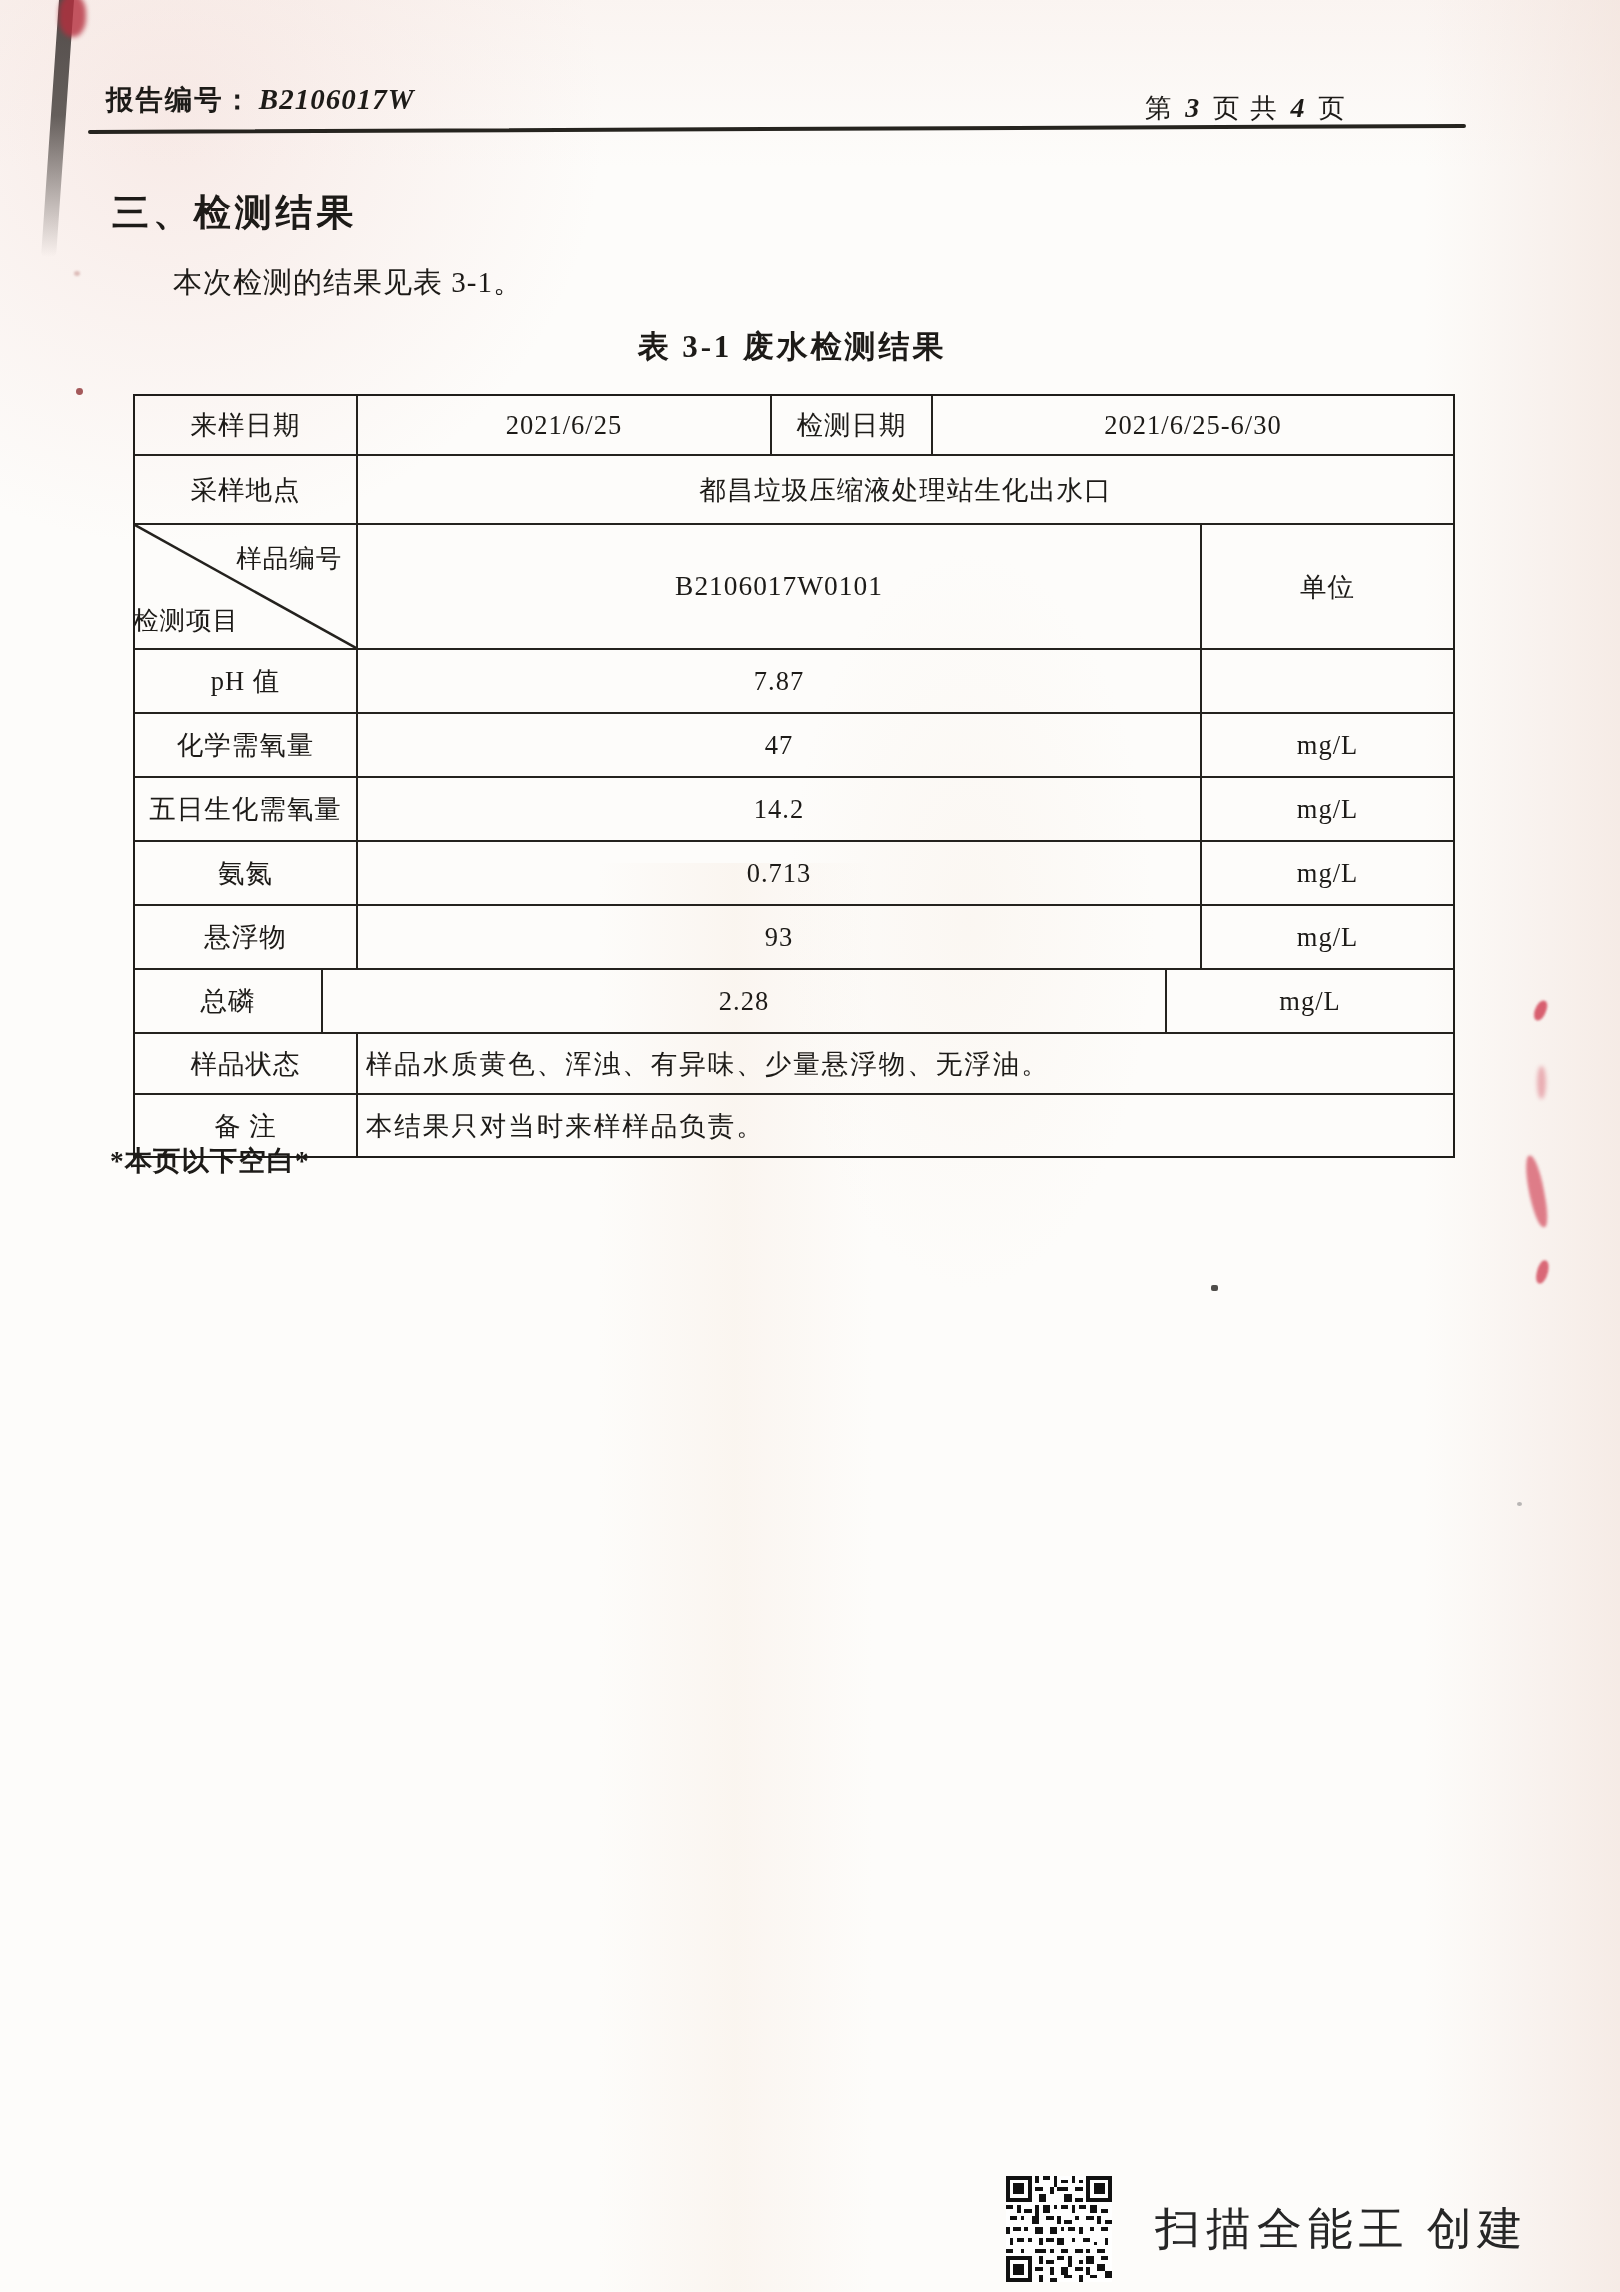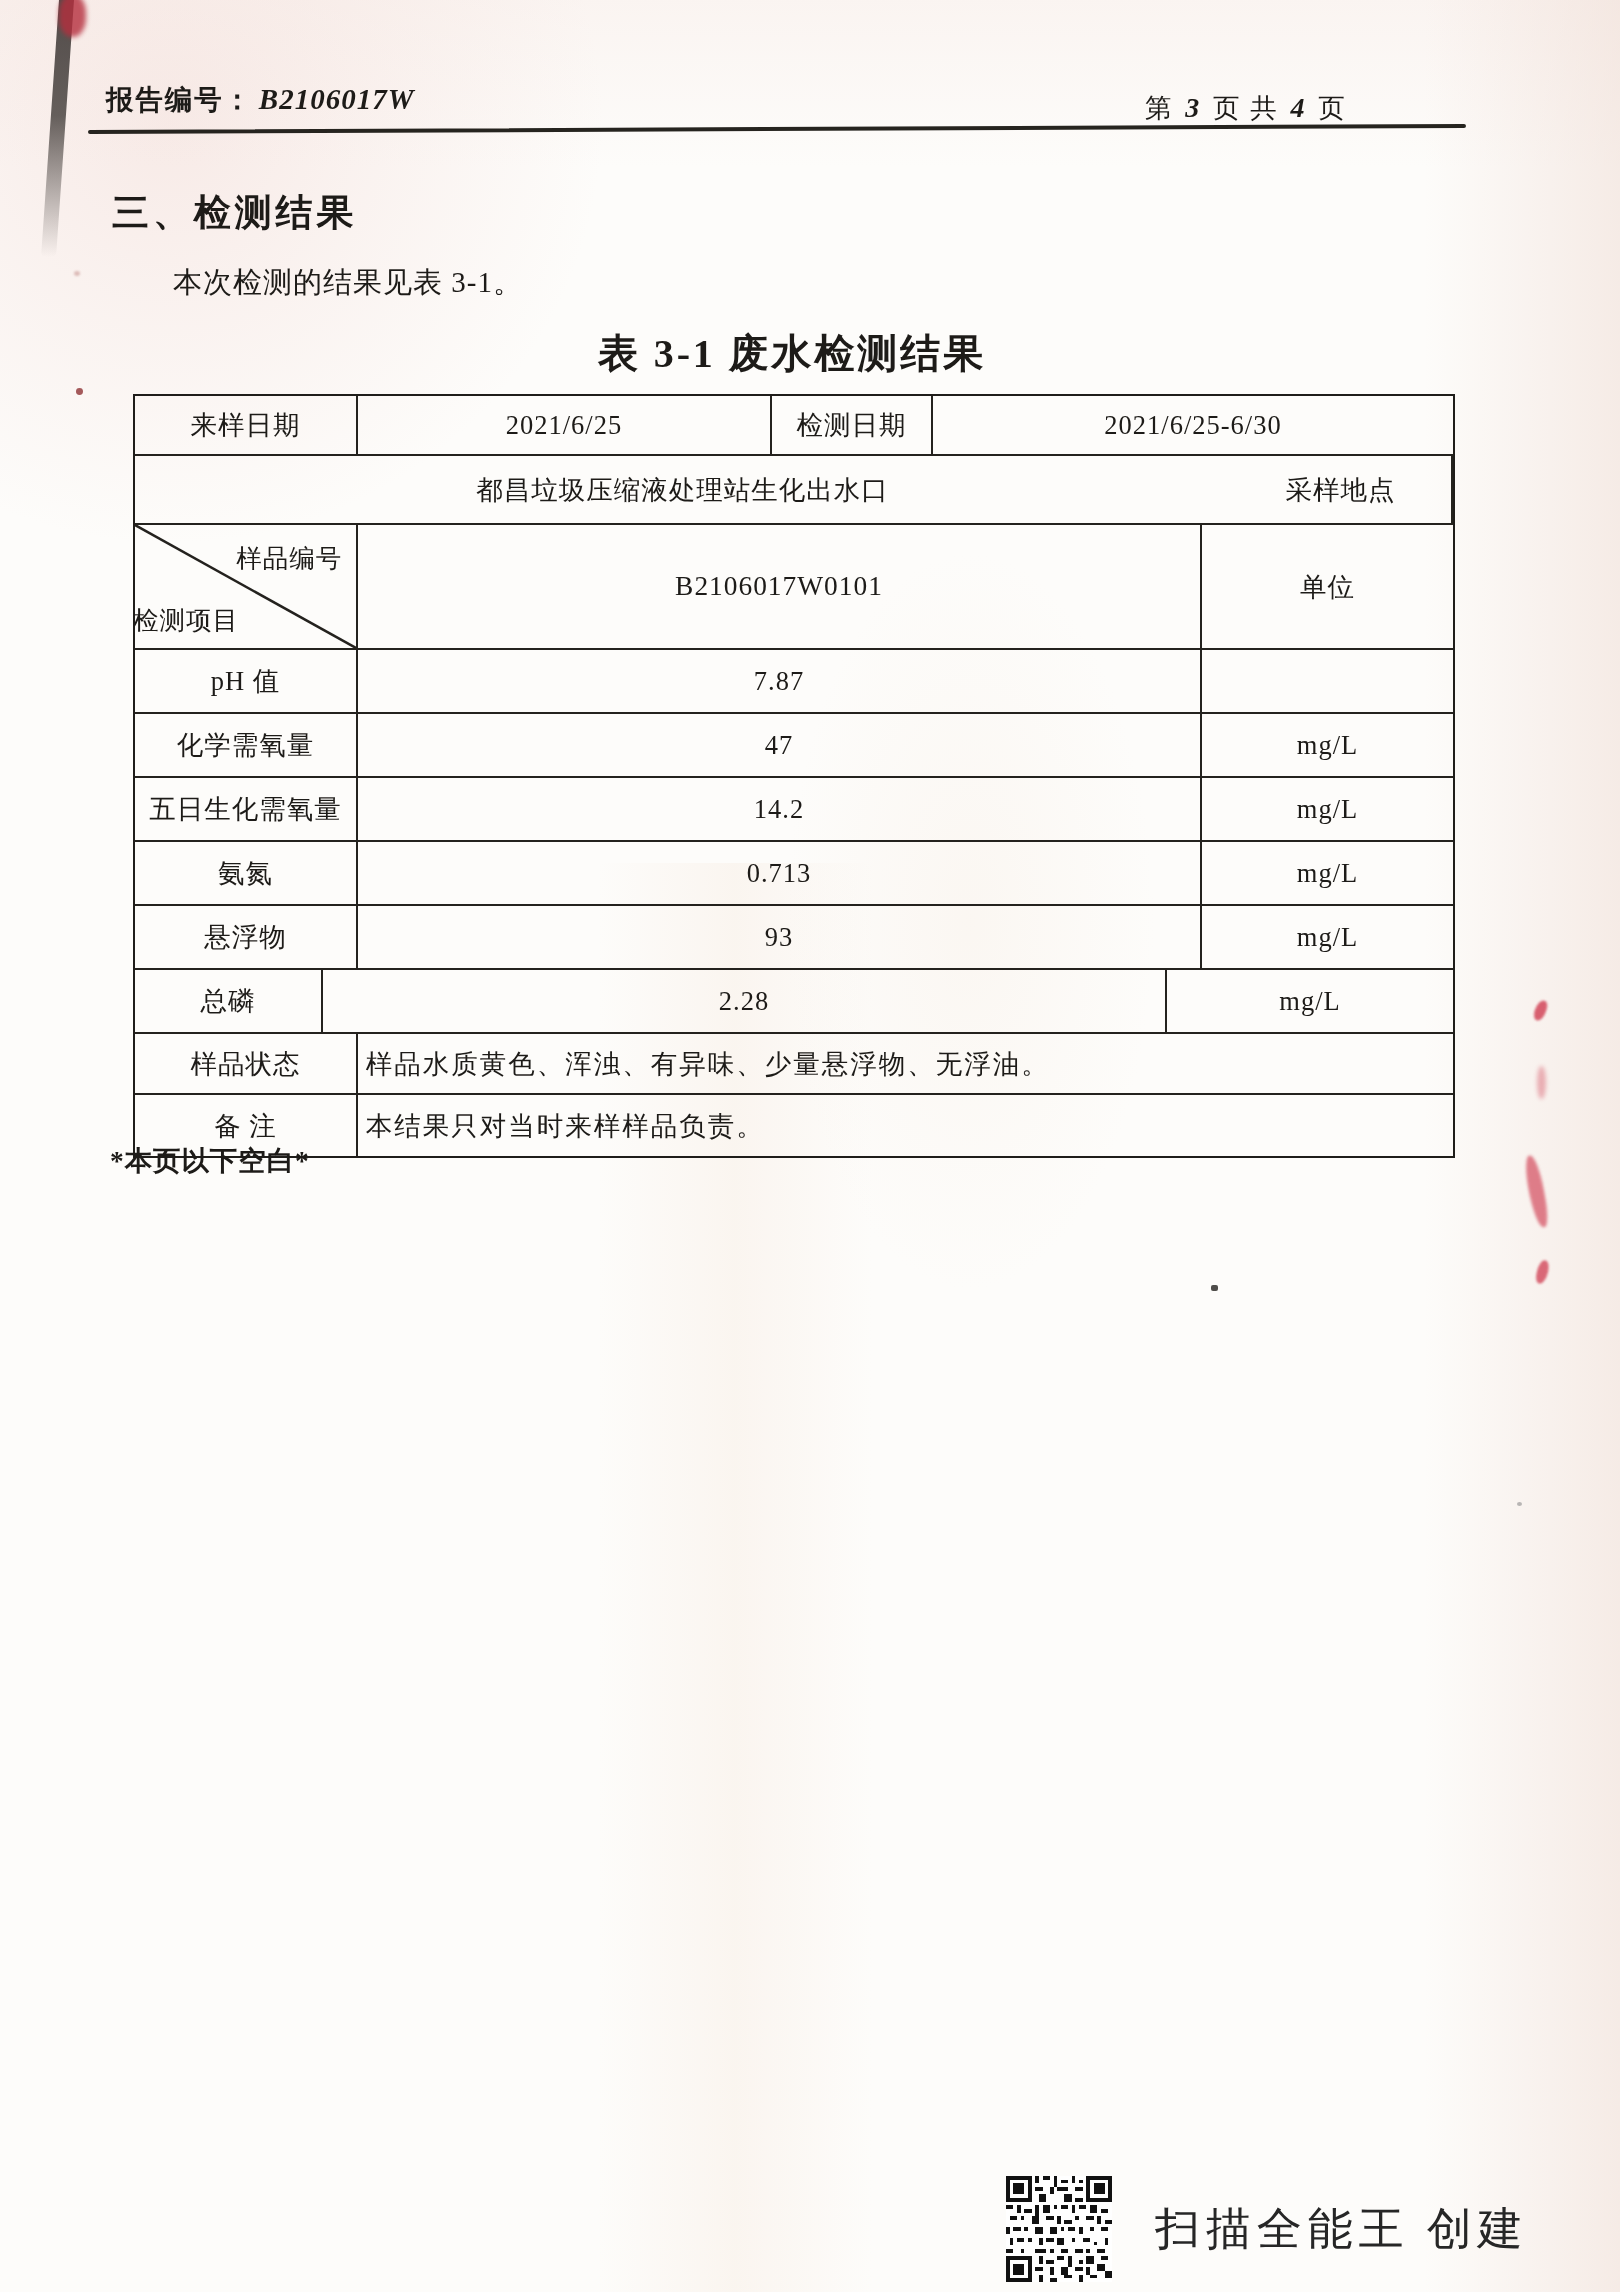--- a/index.html
+++ b/index.html
@@ -40,21 +40,21 @@
   .redmark-4{left:1537px;top:1260px;width:10.8px;height:23.5px;border-radius:55% 45% 60% 40%;filter:blur(1px);opacity:.7;transform:rotate(12deg);}
   
   .hdr-left{position:absolute;left:106px;top:82px;font-size:27.4px;font-weight:700;letter-spacing:2px;}
   .hdr-left .report-no{font-style:italic;font-size:29px;letter-spacing:1px;margin-left:5.9px;}
   .hdr-right{position:absolute;left:1145px;top:90px;font-size:26.5px;letter-spacing:2px;white-space:nowrap;}
   .hdr-right .pg-num{font-style:italic;font-weight:700;font-size:28px;margin:0 11.8px;}
   .hdr-rule{position:absolute;left:88px;top:127px;width:1378px;height:3.9px;background:#26241f;border-radius:2px;transform:rotate(-0.25deg);}
   
   .sec-title{position:absolute;left:112px;top:188px;font-size:37px;font-weight:700;letter-spacing:3.9px;}
   .intro{position:absolute;left:173px;top:263px;font-size:29px;letter-spacing:1px;}
-  .tbl-caption{position:absolute;left:133px;top:326px;width:1318px;text-align:center;font-size:40px;font-weight:700;letter-spacing:2.9px;}
+  .tbl-caption{position:absolute;left:133px;top:326px;width:1318px;text-align:center;font-size:31px;font-weight:700;letter-spacing:2.9px;}
   
   .tbl{position:absolute;left:133px;top:394px;width:1318px;border:2.9px solid #1f1d1a;}
   .trow{display:flex;border-bottom:2px solid #24221e;}
   .trow:last-child{border-bottom:none;}
   .tcell{border-right:2px solid #24221e;display:flex;align-items:center;justify-content:center;
     font-size:26.5px;letter-spacing:1px;box-sizing:border-box;overflow:hidden;}
   .tcell.last{border-right:none;}
   .tcell.leftalign{justify-content:flex-start;padding-left:7.8px;letter-spacing:2px;}
   .diag{position:relative;}
   .diag svg{position:absolute;left:0;top:0;width:100%;height:100%;}
@@ -103,22 +103,22 @@
   <div class="tbl">
 
     <div class="trow" style="height:58px">
       <div class="tcell" style="width:223px">来样日期</div>
       <div class="tcell" style="width:414px">2021/6/25</div>
       <div class="tcell" style="width:161px">检测日期</div>
       <div class="tcell last" style="flex:1">2021/6/25-6/30</div>
     </div>
 
     <div class="trow" style="height:67px">
+      <div class="tcell" style="width:223px">采样地点</div>
       <div class="tcell last" style="flex:1">都昌垃圾压缩液处理站生化出水口</div>
-      <div class="tcell" style="width:223px">采样地点</div>
     </div>
 
     <div class="trow" style="height:123px">
       <div class="tcell diag" style="width:223px">
         <svg viewBox="0 0 100 100" preserveAspectRatio="none">
           <line x1="0" y1="0" x2="100" y2="100" stroke="#24221e" stroke-width="2.5" vector-effect="non-scaling-stroke"></line>
         </svg>
         <span class="diag-top">样品编号</span>
         <span class="diag-bottom">检测项目</span>
       </div>

